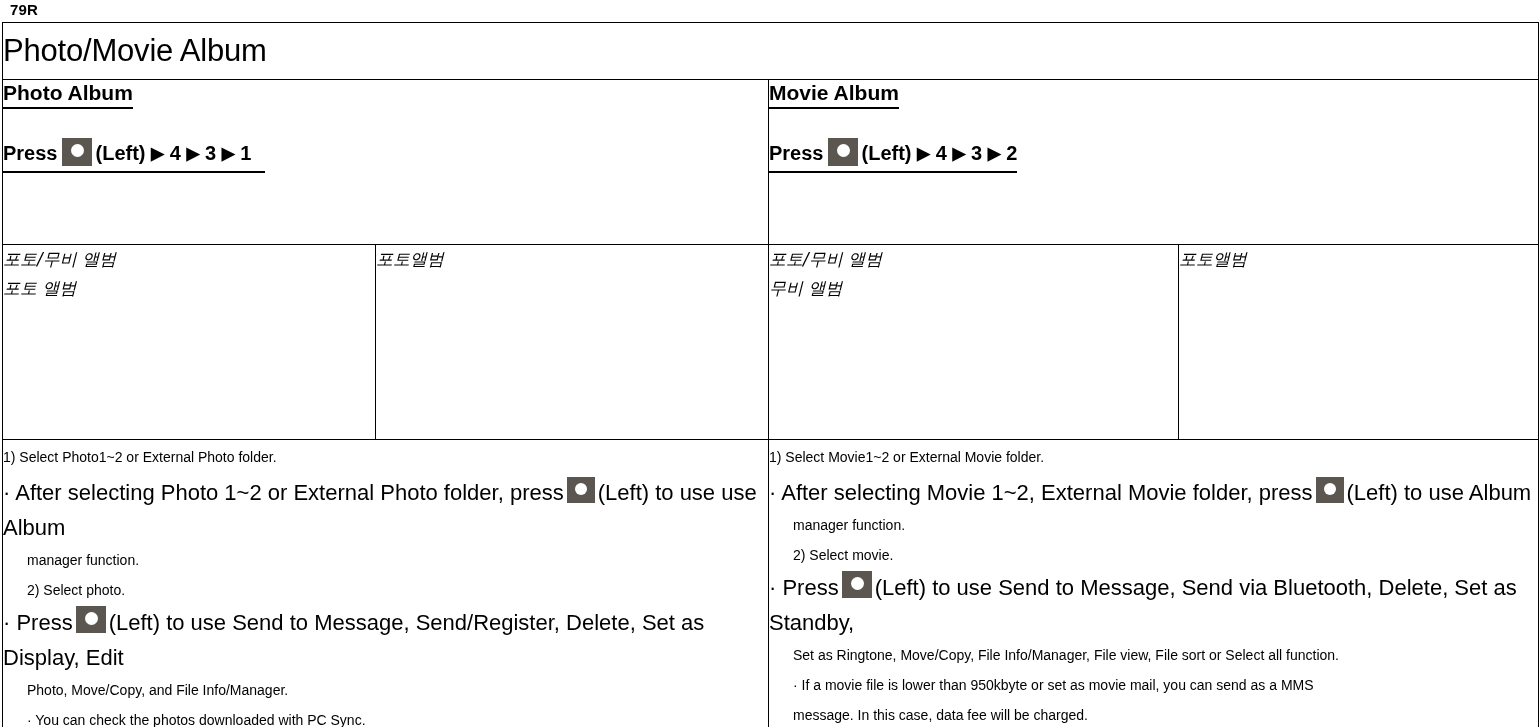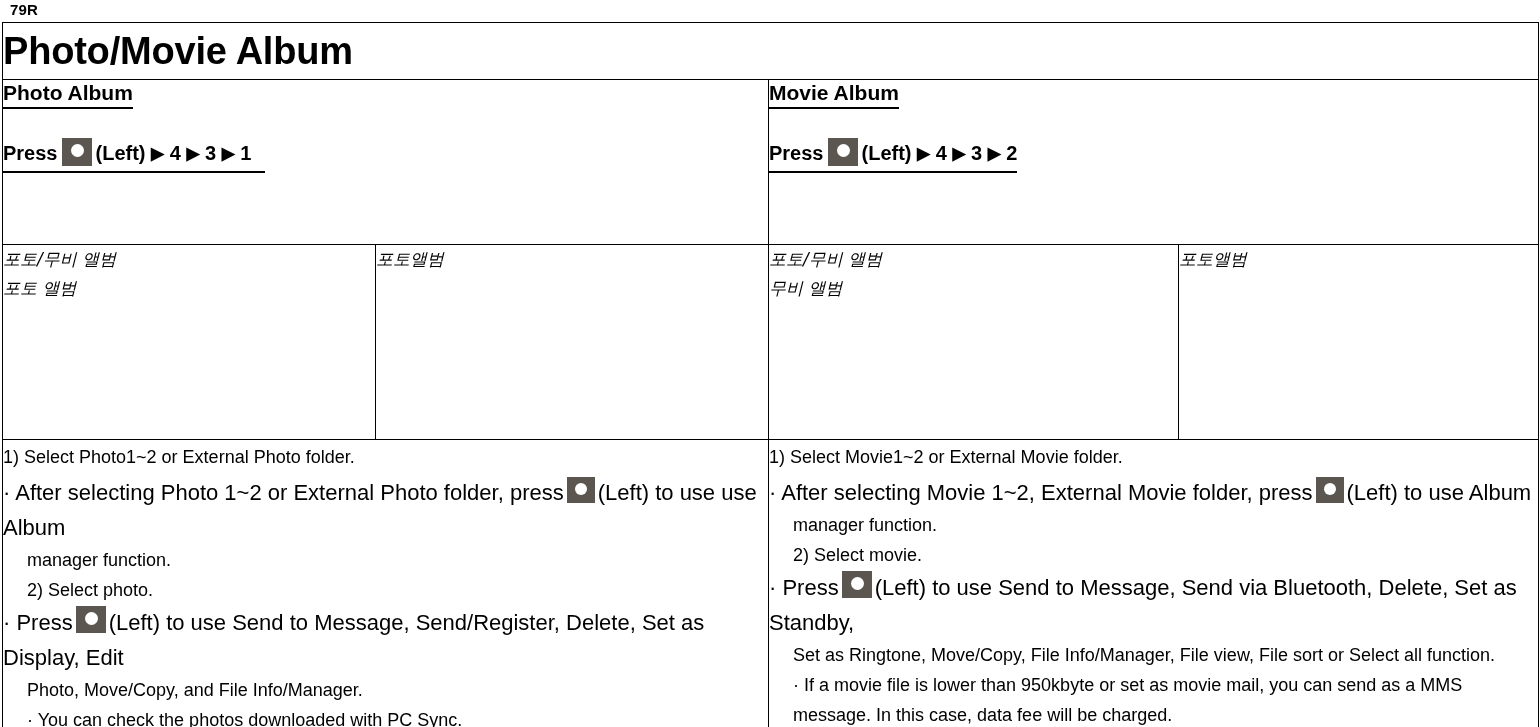--- a/index.html
+++ b/index.html
@@ -45,22 +45,22 @@
     vertical-align: top;
     padding: 0;
   }
 
   
   .title-cell {
     height: 56px;
     padding: 0 0 0 14px;
   }
   .title-text {
-    font-size: 38px;
-    font-weight: bold;
+    font-size: 31px;
+    font-weight: normal;
     line-height: 56px;
     letter-spacing: -0.2px;
     white-space: nowrap;
   }
 
   
   .section-cell {
     height: 164px;
     padding: 14px 0 0 12px;
   }
@@ -155,21 +155,21 @@
     white-space: nowrap;
     font-style: italic;
   }
 
   
   .desc-cell {
     height: 282px;
     padding: 8px 10px 0 12px;
   }
   .desc-line {
-    font-size: 18px;
+    font-size: 14px;
     line-height: 35px;
   }
   .desc-line.tight {
     line-height: 30px;
     margin-left: 24px;
   }
   .desc-flow {
     font-size: 22px;
     line-height: 35px;
   }

